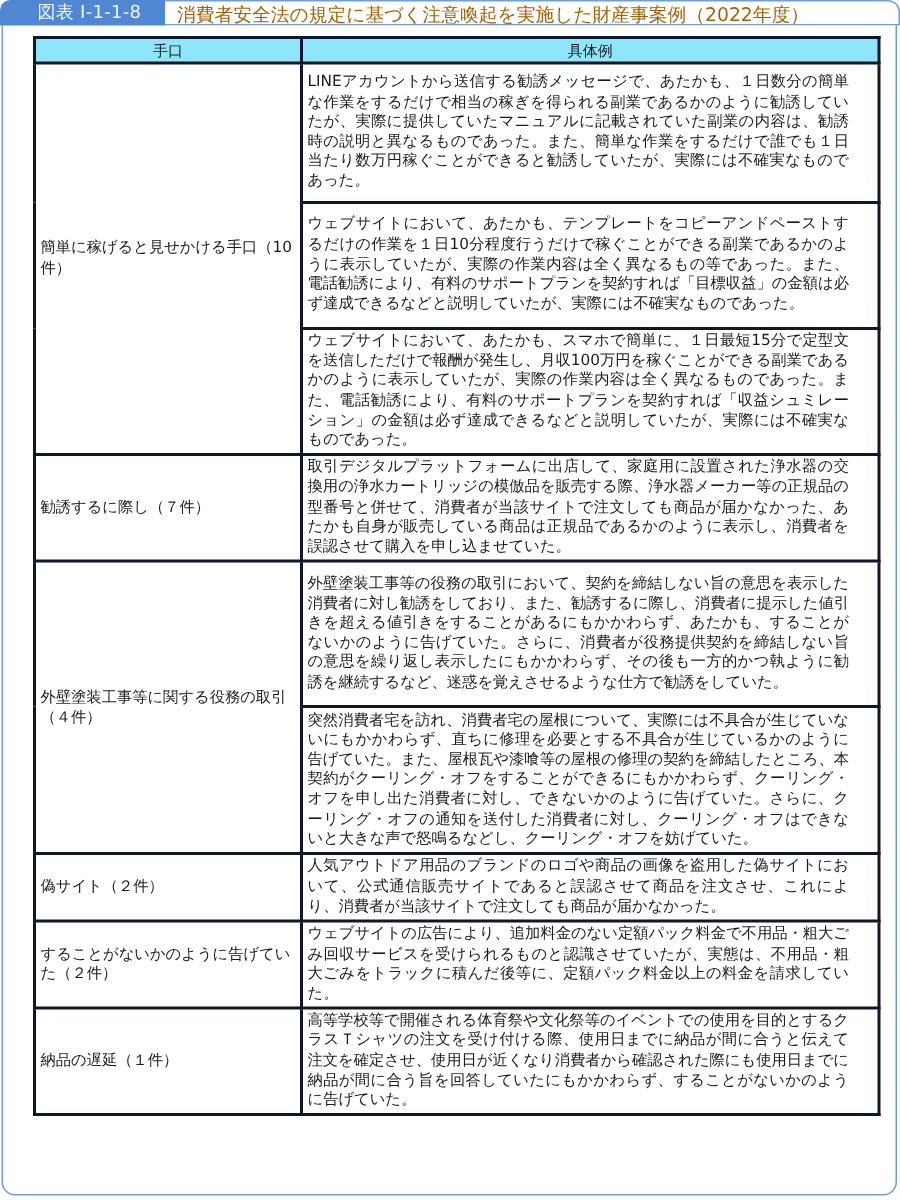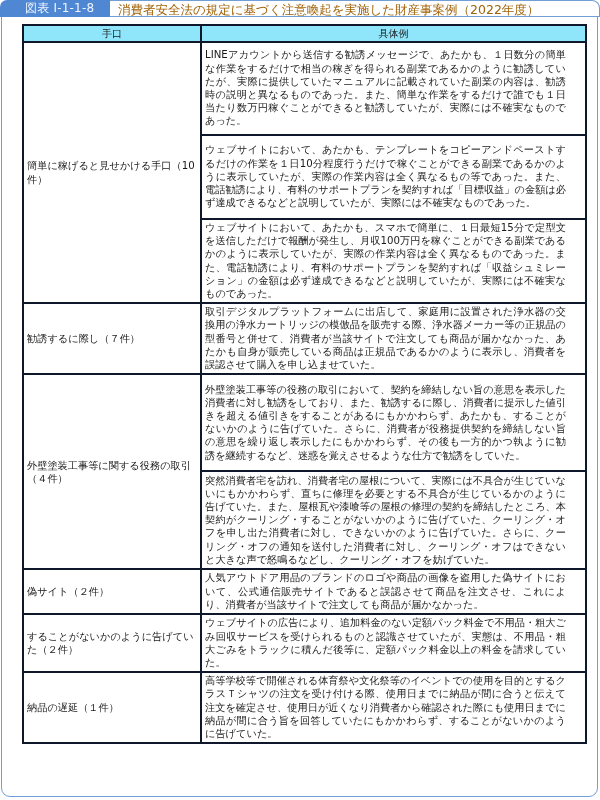--- a/index.html
+++ b/index.html
@@ -87,21 +87,21 @@
     <tr style="height:71px;">
       <td class="method">勧誘するに際し（７件）</td>
       <td class="example">取引デジタルプラットフォームに出店して、家庭用に設置された浄水器の交換用の浄水カートリッジの模倣品を販売する際、浄水器メーカー等の正規品の型番号と併せて、消費者が当該サイトで注文しても商品が届かなかった、あたかも自身が販売している商品は正規品であるかのように表示し、消費者を誤認させて購入を申し込ませていた。</td>
     </tr>
 
     <tr style="height:97px;">
       <td class="method" rowspan="2">外壁塗装工事等に関する役務の取引（４件）</td>
       <td class="example">外壁塗装工事等の役務の取引において、契約を締結しない旨の意思を表示した消費者に対し勧誘をしており、また、勧誘するに際し、消費者に提示した値引きを超える値引きをすることがあるにもかかわらず、あたかも、することがないかのように告げていた。さらに、消費者が役務提供契約を締結しない旨の意思を繰り返し表示したにもかかわらず、その後も一方的かつ執ように勧誘を継続するなど、迷惑を覚えさせるような仕方で勧誘をしていた。</td>
     </tr>
     <tr style="height:98px;">
-      <td class="example">突然消費者宅を訪れ、消費者宅の屋根について、実際には不具合が生じていないにもかかわらず、直ちに修理を必要とする不具合が生じているかのように告げていた。また、屋根瓦や漆喰等の屋根の修理の契約を締結したところ、本契約がクーリング・することがないかのように告げていた、クーリング・オフを申し出た消費者に対し、できないかのように告げていた。さらに、クーリング・オフの通知を送付した消費者に対し、クーリング・オフはできないと大きな声で怒鳴るなどし、クーリング・オフを妨げていた。</td>
+      <td class="example">突然消費者宅を訪れ、消費者宅の屋根について、実際には不具合が生じていないにもかかわらず、直ちに修理を必要とする不具合が生じているかのように告げていた。また、屋根瓦や漆喰等の屋根の修理の契約を締結したところ、本契約がクーリング・オフをすることができるにもかかわらず、クーリング・オフを申し出た消費者に対し、できないかのように告げていた。さらに、クーリング・オフの通知を送付した消費者に対し、クーリング・オフはできないと大きな声で怒鳴るなどし、クーリング・オフを妨げていた。</td>
     </tr>
 
     <tr style="height:45px;">
       <td class="method">偽サイト（２件）</td>
       <td class="example">人気アウトドア用品のブランドのロゴや商品の画像を盗用した偽サイトにおいて、公式通信販売サイトであると誤認させて商品を注文させ、これにより、消費者が当該サイトで注文しても商品が届かなかった。</td>
     </tr>
 
     <tr style="height:58px;">
       <td class="method">することがないかのように告げていた（２件）</td>
       <td class="example">ウェブサイトの広告により、追加料金のない定額パック料金で不用品・粗大ごみ回収サービスを受けられるものと認識させていたが、実態は、不用品・粗大ごみをトラックに積んだ後等に、定額パック料金以上の料金を請求していた。</td>

